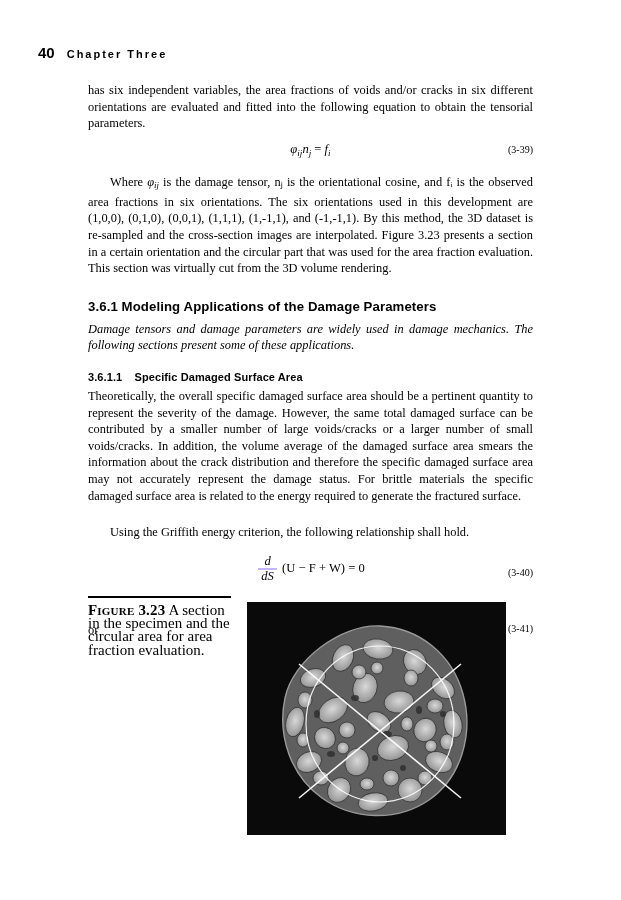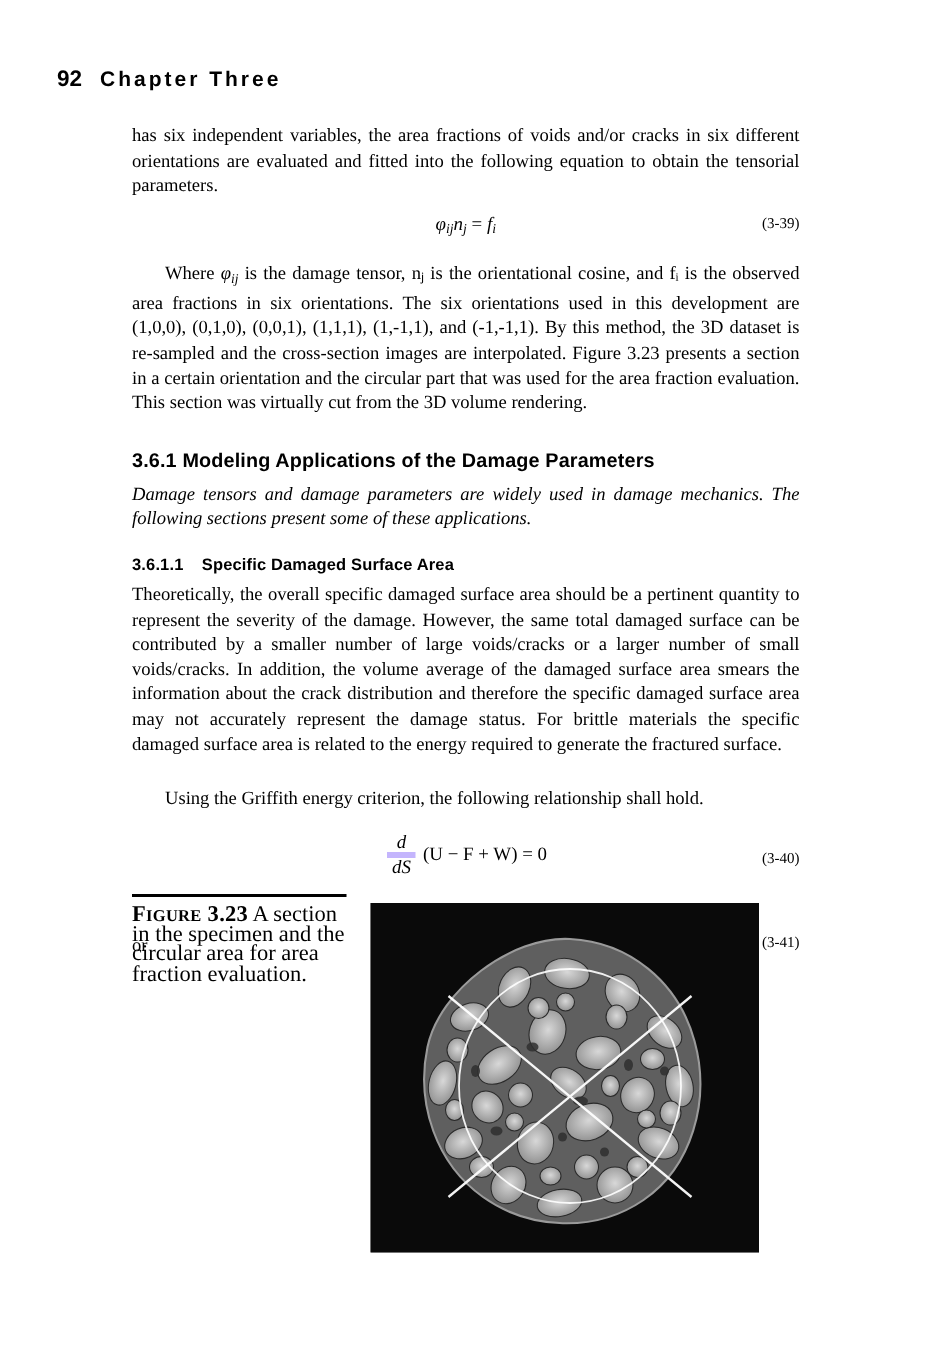--- a/index.html
+++ b/index.html
@@ -27,21 +27,21 @@
     gap: 12px;
   }
   .runhead .folio {
     font-family: "Liberation Sans", sans-serif;
     font-size: 15px;
     font-weight: bold;
     letter-spacing: 0px;
   }
   .runhead .chap {
     font-family: "Liberation Sans", sans-serif;
-    font-size: 14px;
+    font-size: 11px;
     font-weight: bold;
     letter-spacing: 2.0px;
   }
 
   
   .col {
     position: absolute;
     left: 88px;
     top: 82px;
     width: 445px;
@@ -88,21 +88,21 @@
   .sub { font-size: 0.72em; vertical-align: -0.28em; }
   .frac {
     display: inline-block;
     vertical-align: middle;
     text-align: center;
     font-style: italic;
     line-height: 1.05;
     margin: 0 2px;
   }
   .frac .num { display: block; padding: 0 3px; }
-  .frac .den { display: block; border-top: 4px solid #c4b5fd; padding: 0 3px; }
+  .frac .den { display: block; border-top: 2px solid #c4b5fd; padding: 0 3px; }
 
   h3.sec {
     font-family: "Liberation Sans", sans-serif;
     font-size: 13.2px;
     font-weight: bold;
     margin: 22px 0 7px 0;
     letter-spacing: 0.1px;
   }
   h4.subsec {
     font-family: "Liberation Sans", sans-serif;
@@ -153,21 +153,21 @@
     overflow: hidden;
   }
   .fig-image svg { display: block; }
 </style>
 </head>
 <body>
 
 <div class="page">
 
   <div class="runhead">
-    <span class="folio">92</span>
+    <span class="folio">40</span>
     <span class="chap">Chapter Three</span>
   </div>
 
   <div class="col">
 
     <p>has six independent variables, the area fractions of voids and/or cracks in six different orientations are evaluated and fitted into the following equation to obtain the tensorial parameters.</p>
 
     <div class="eqline">
       <span class="eq">
         <i>φ</i><span class="sub"><i>ij</i></span><i>n</i><span class="sub"><i>j</i></span> = <i>f</i><span class="sub"><i>i</i></span>

